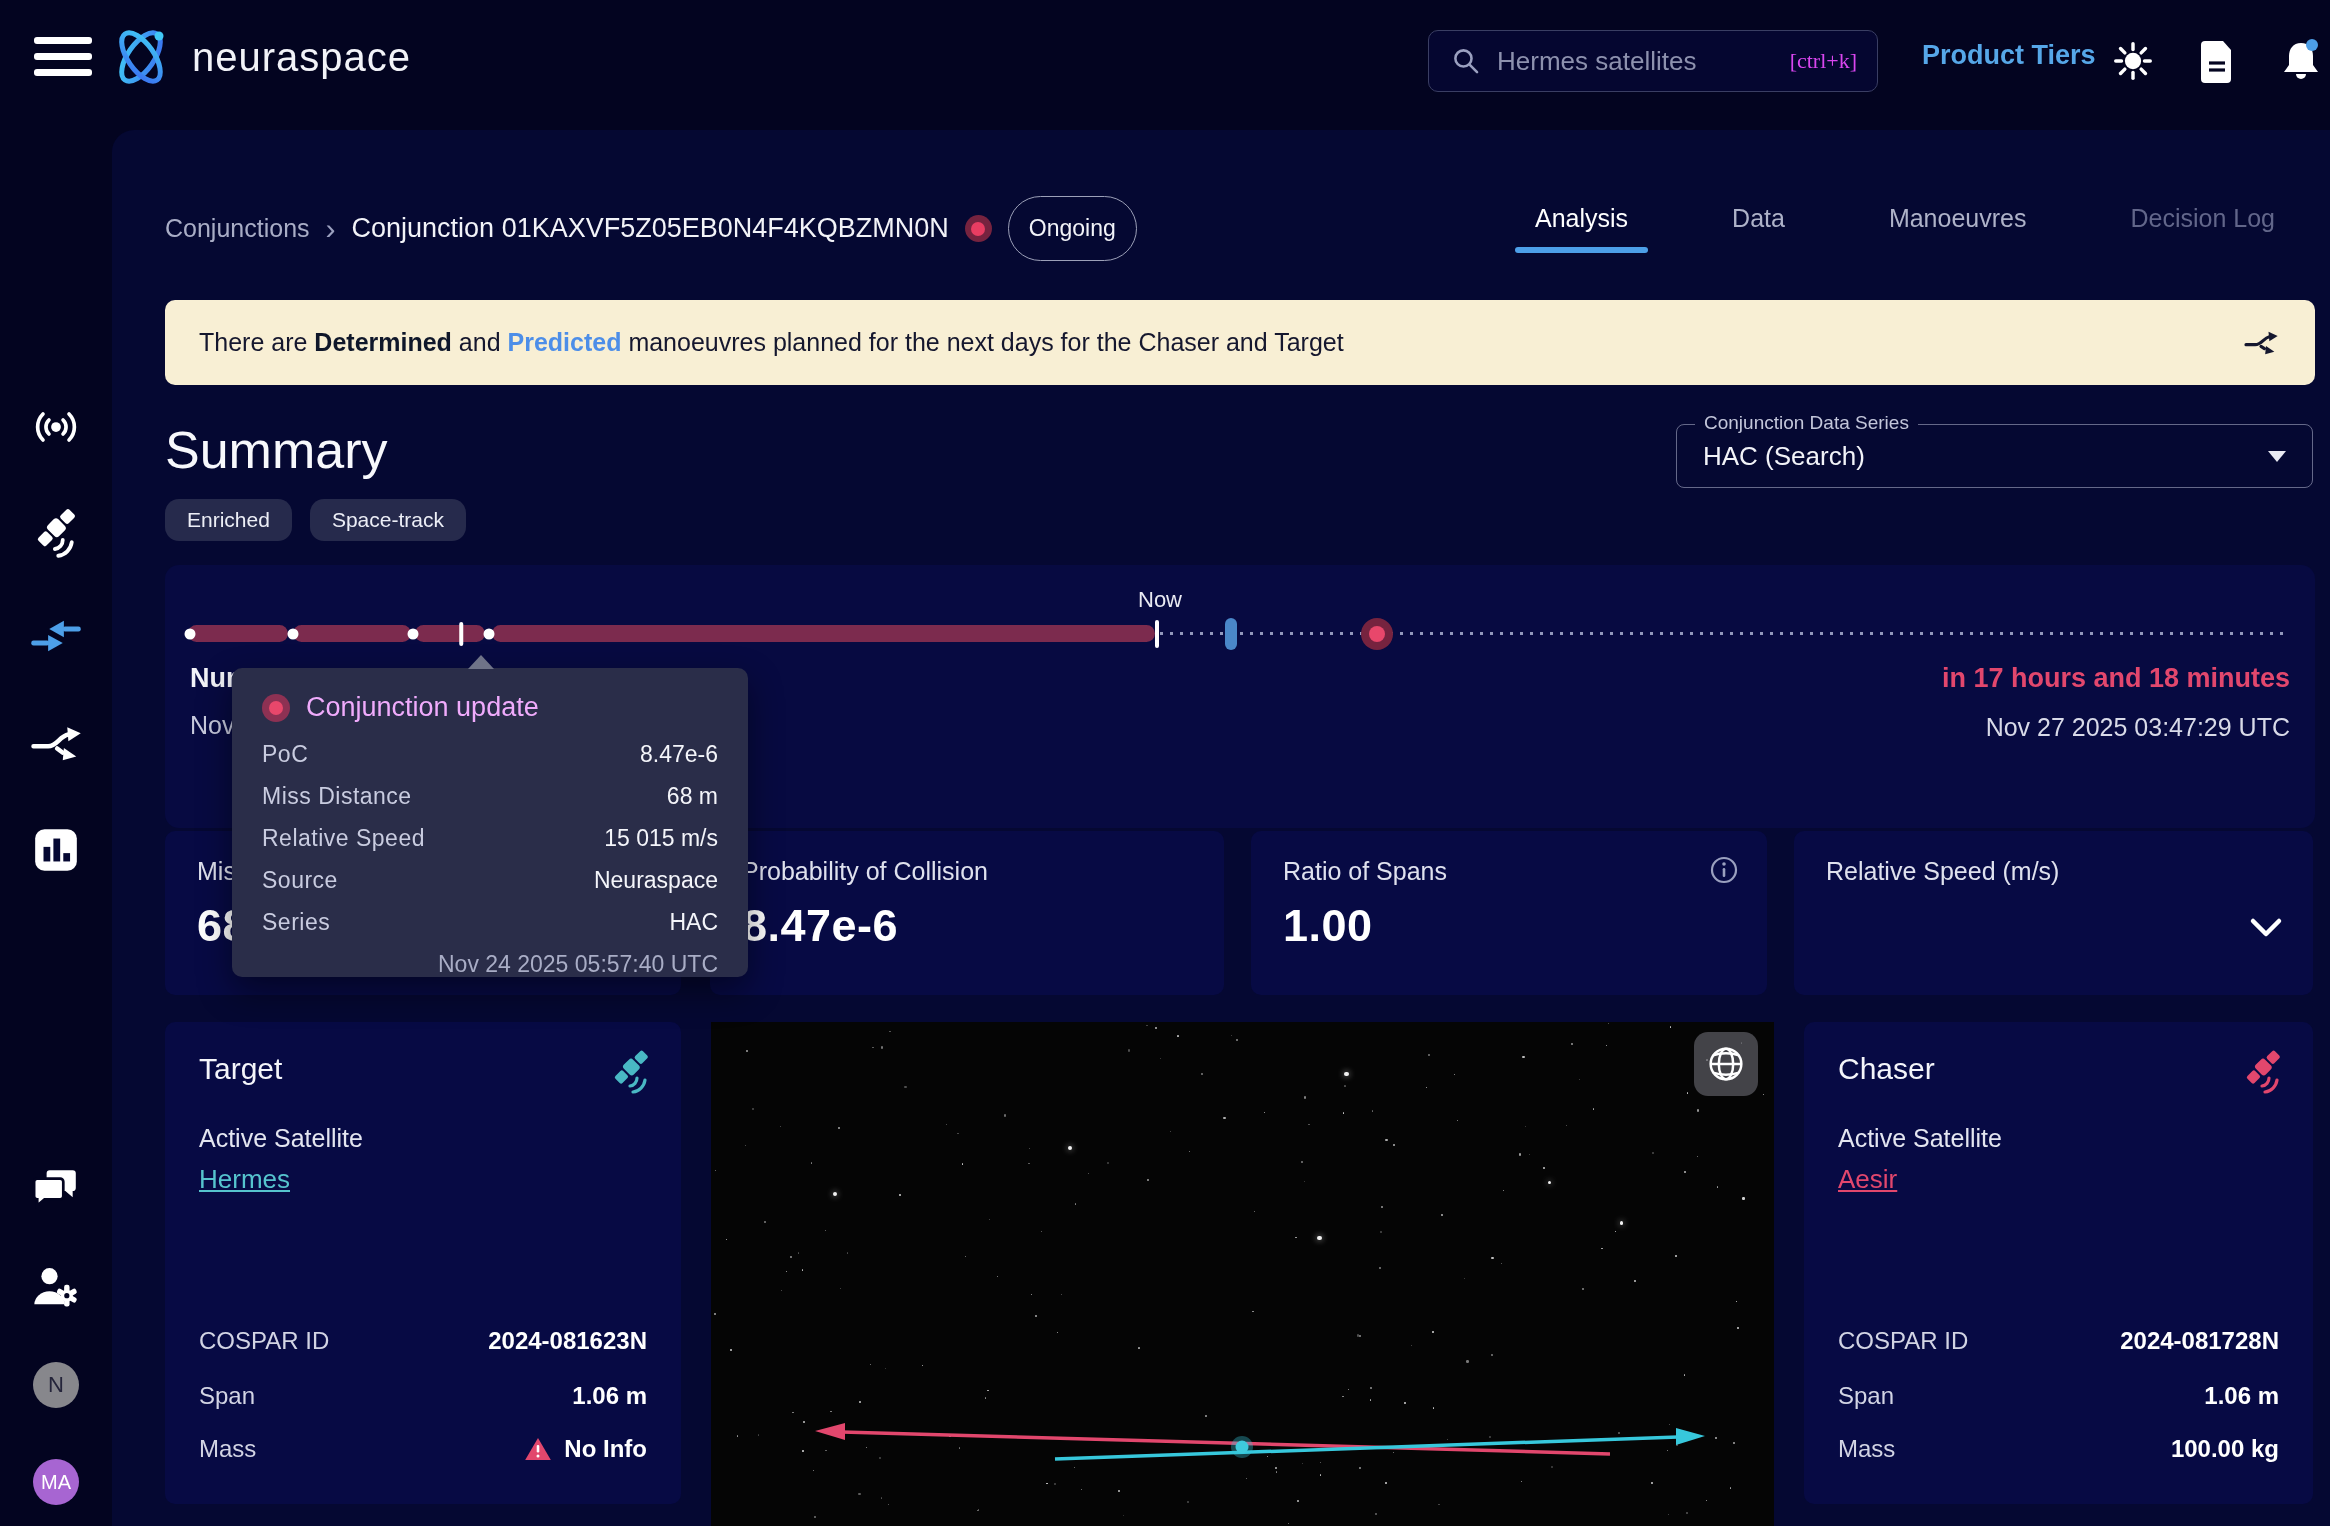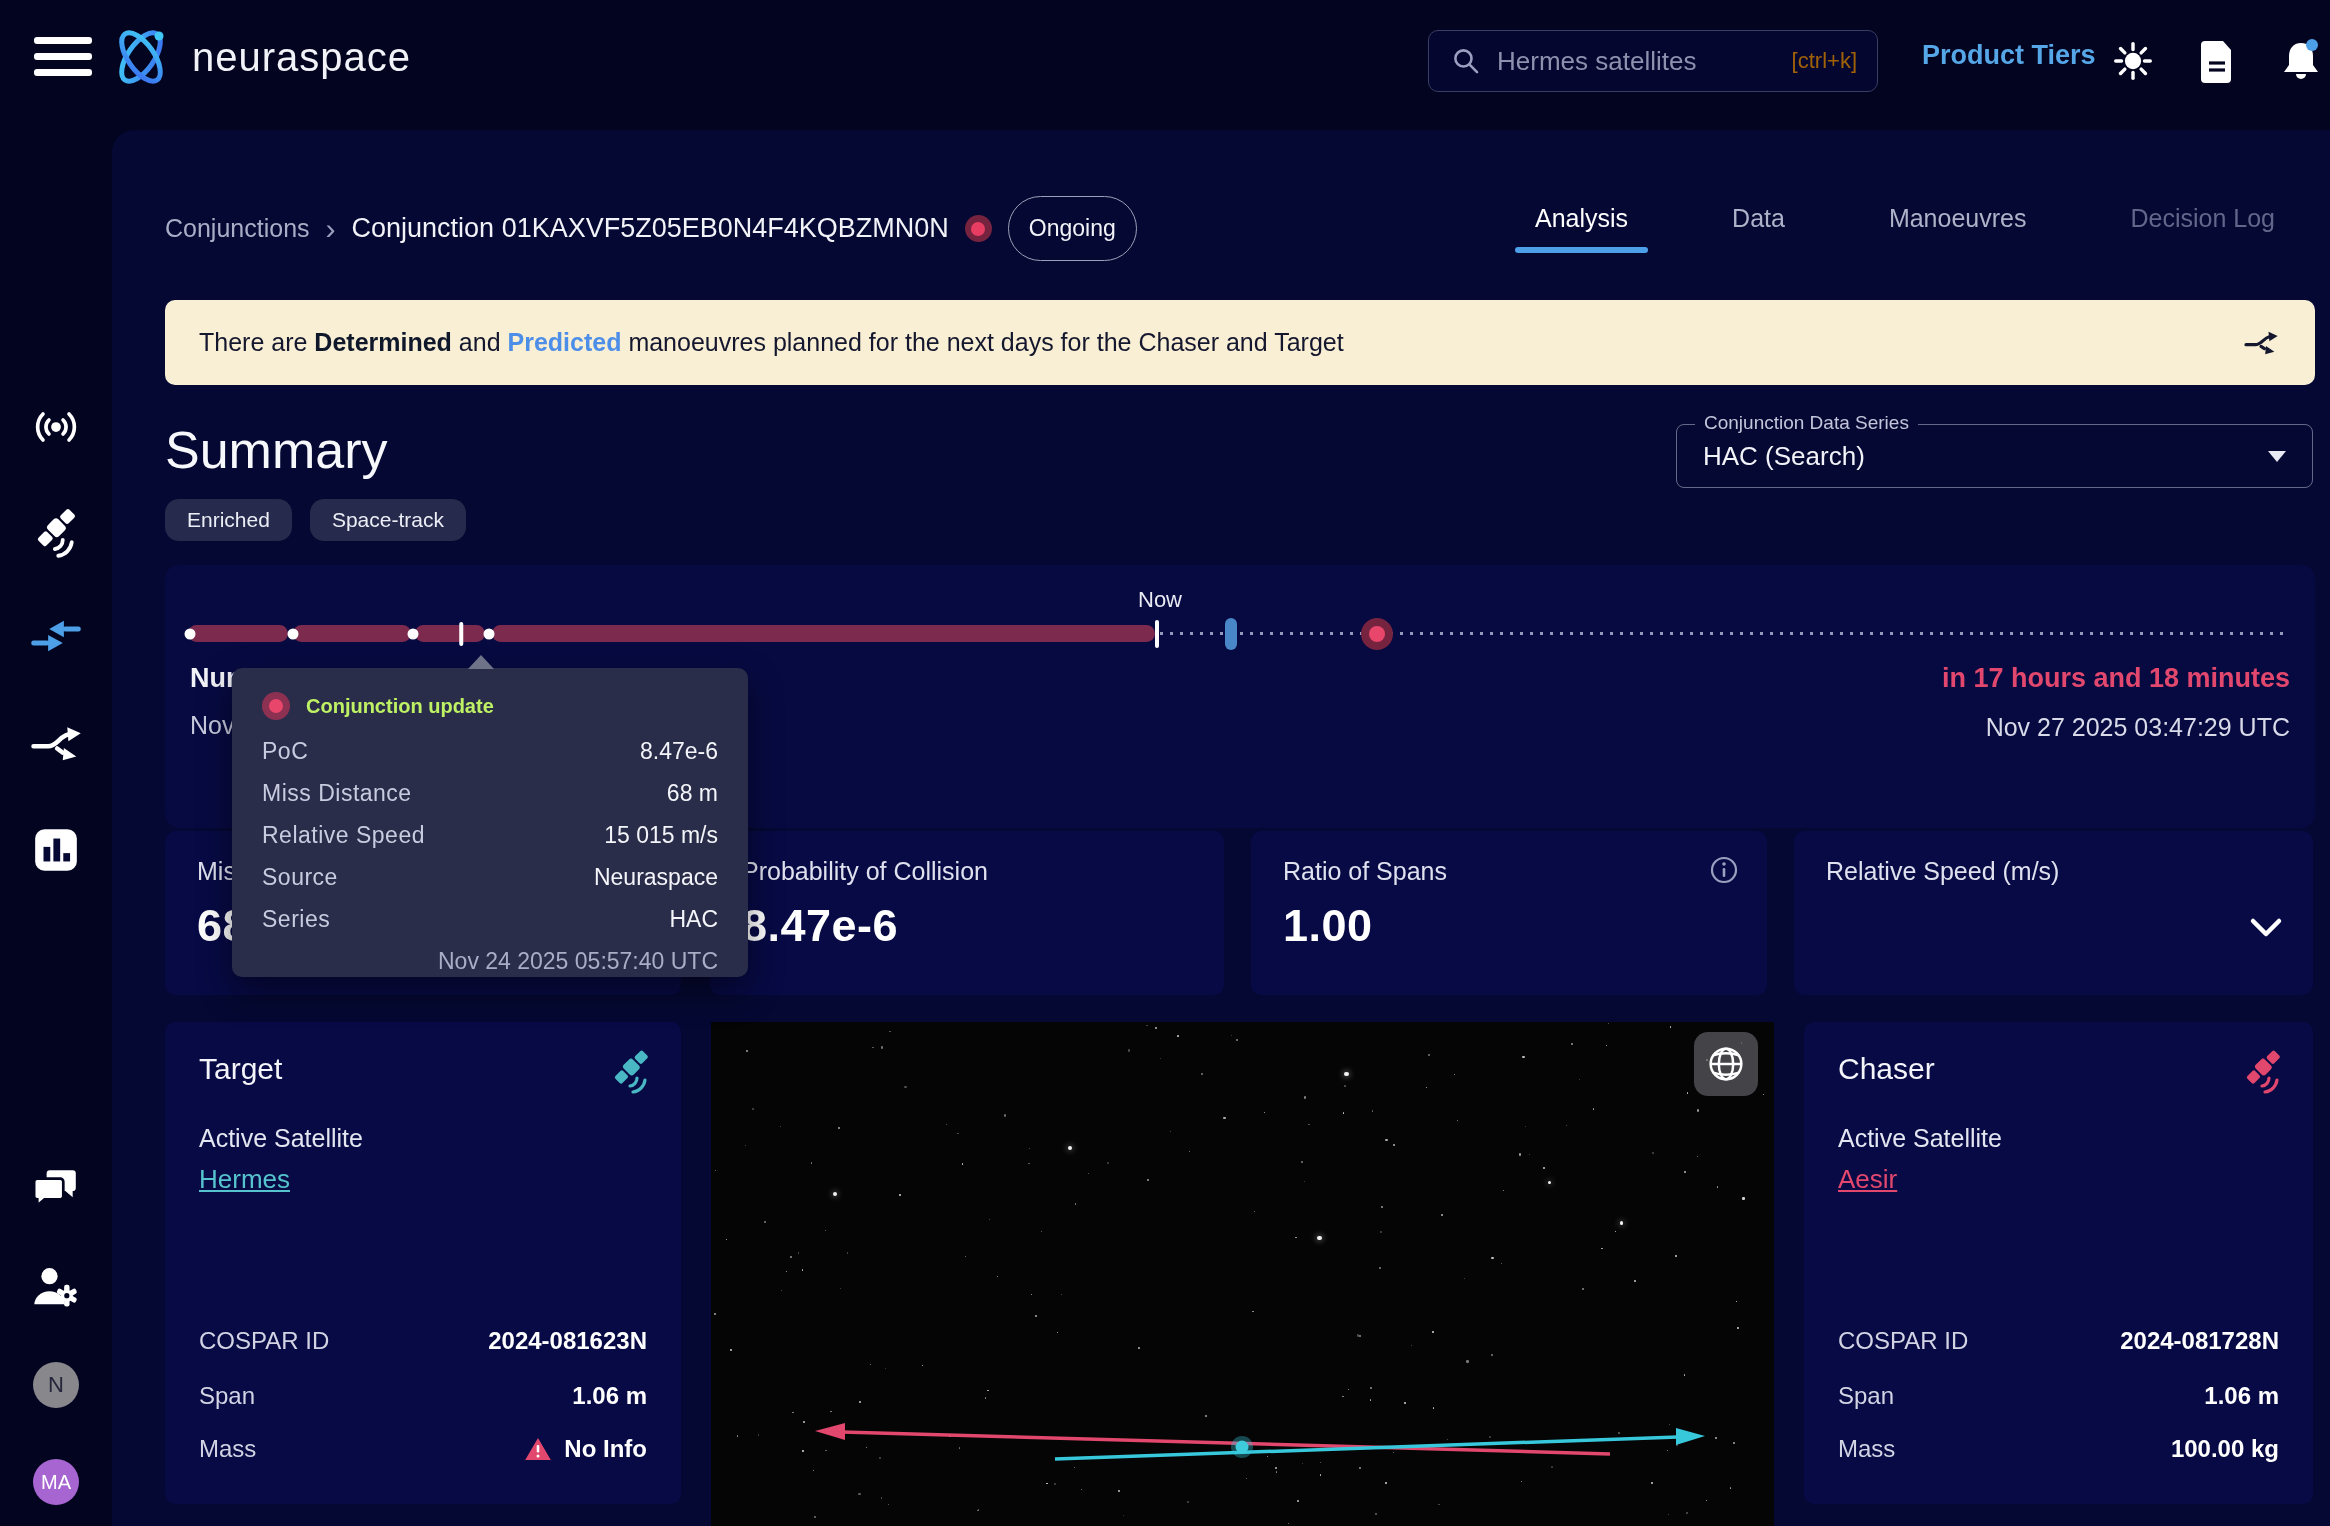--- a/index.html
+++ b/index.html
@@ -9,21 +9,21 @@
 
   
   .navbar { position:absolute; left:0; top:0; width:2330px; height:122px; background:#030420; z-index:5; }
   .hamburger { position:absolute; left:34px; top:37px; width:58px; height:48px; cursor:pointer; }
   .hamburger span { display:block; width:58px; height:7px; background:#fff; border-radius:3px; margin-bottom:9px; }
   .logo { position:absolute; left:106px; top:22px; display:flex; align-items:center; gap:16px; }
   .logo-text { color:#f2f3f8; font-size:40px; letter-spacing:1px; font-weight:400; }
   .searchbox { position:absolute; left:1428px; top:30px; width:450px; height:62px; border:1.5px solid #3a3e63;
                border-radius:10px; display:flex; align-items:center; padding:0 20px; gap:14px; background:#050630; }
   .searchbox .ph { color:#8d91ae; font-size:26px; flex:1; }
-  .searchbox .kbd { color:#a16207; font-size:22px; }
+  .searchbox .kbd { color:#d946ef; font-size:22px;font-family:Liberation Serif, serif; }
   .product-tiers { position:absolute; left:1922px; top:40px; color:#56a7e8; font-size:27px; font-weight:700; cursor:pointer; }
   .nav-ico { position:absolute; top:36px; width:50px; height:50px; display:flex; align-items:center; justify-content:center; cursor:pointer; }
 
   
   .rail { position:absolute; left:0; top:122px; width:112px; height:1404px; background:#030420; z-index:4; }
   .rail-ico { position:absolute; left:56px; transform:translate(-50%,-50%); cursor:pointer; }
   .avatar { position:absolute; left:56px; transform:translate(-50%,-50%); width:46px; height:46px; border-radius:50%;
             display:flex; align-items:center; justify-content:center; font-size:22px; cursor:pointer; }
 
   
@@ -83,21 +83,21 @@
   .tl-nextat { position:absolute; right:25px; top:148px; color:#d8dae8; font-size:25px; }
 
   
   .tooltip { position:absolute; left:232px; top:668px; width:516px; height:309px; background:#2a2d49; border-radius:10px;
              z-index:20; padding:24px 30px 16px; box-shadow:0 14px 34px rgba(0,0,0,.45); }
   .tooltip .ptr { position:absolute; left:236px; top:-13px; width:0; height:0;
                   border-left:13px solid transparent; border-right:13px solid transparent; border-bottom:14px solid #6f7388; }
   .tt-head { display:flex; align-items:center; gap:16px; margin-bottom:18px; }
   .tt-dot { width:28px; height:28px; border-radius:50%; background:#8d3153; display:flex; align-items:center; justify-content:center; }
   .tt-dot i { width:14px; height:14px; border-radius:50%; background:#e8476b; }
-  .tt-title { color:#bef264; font-size:20px; font-weight:700; }
+  .tt-title { color:#f0abfc; font-size:27px; font-weight:400; }
   .tt-row { display:flex; justify-content:space-between; margin-bottom:15px; }
   .tt-row .l { color:#c9cce0; font-size:23px; letter-spacing:.5px; }
   .tt-row .v { color:#f4f5fa; font-size:23px; }
   .tt-time { text-align:right; color:#a9adc6; font-size:23px; margin-top:4px; }
 
   
   .stat { position:absolute; top:831px; height:164px; background:#070a44; border-radius:10px; padding:26px 32px; z-index:6; }
   .stat .lab { color:#dfe1ee; font-size:25px; white-space:nowrap; }
   .stat .val { color:#ffffff; font-size:45px; font-weight:700; margin-top:14px; letter-spacing:.5px; }
   .stat .info { position:absolute; right:28px; top:24px; }

